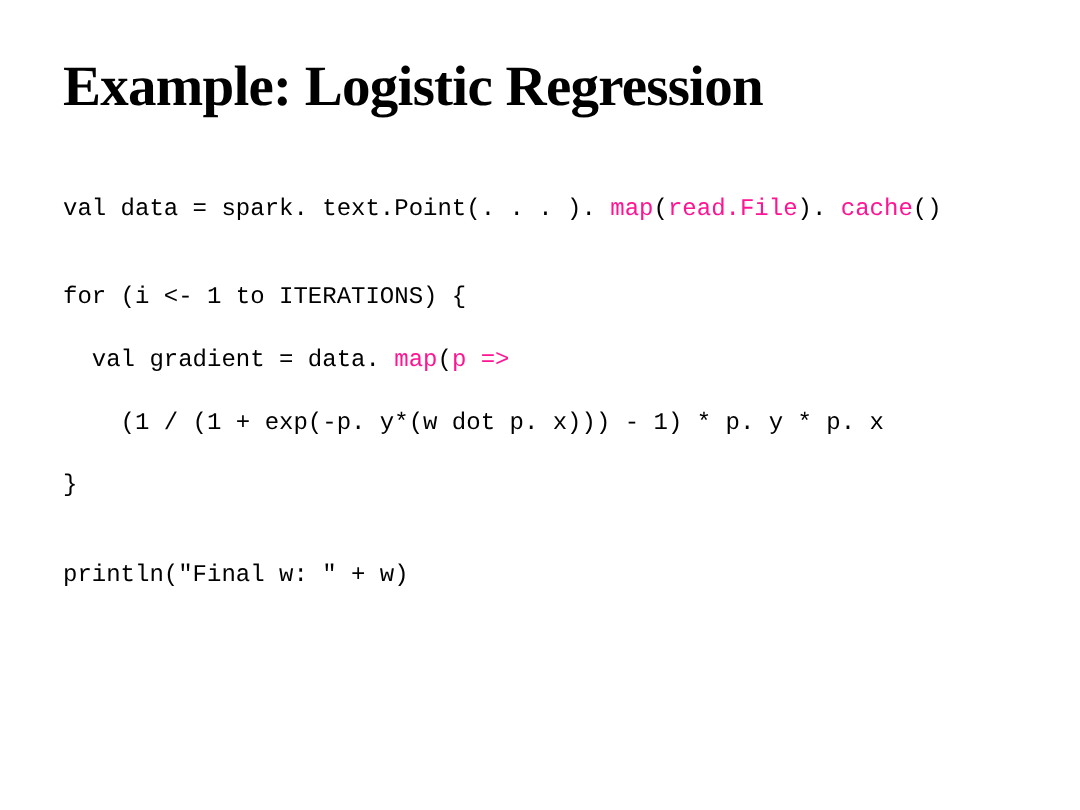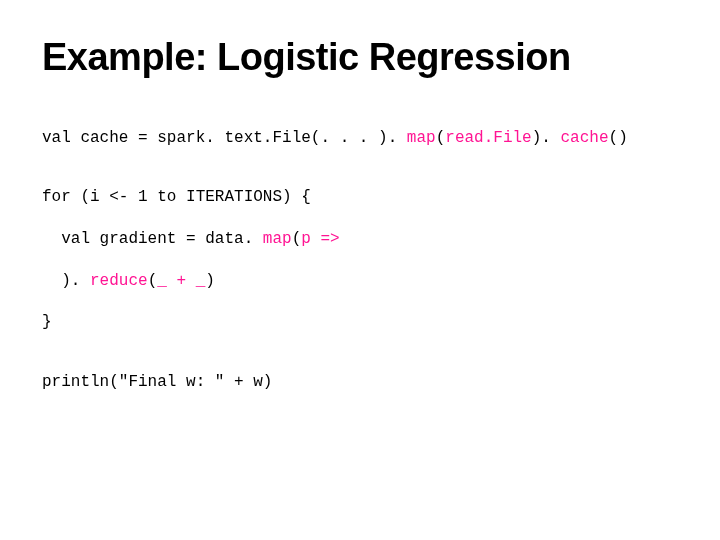--- a/index.html
+++ b/index.html
@@ -9,36 +9,37 @@
       background: #fff;
       font-family: "Helvetica Neue", Arial, sans-serif;
       padding: 36px 42px;
     }
     .title {
       font-size: 38px;
       font-weight: 700;
       color: #000;
       margin-bottom: 28px;
       letter-spacing: -0.5px;
+      font-family: Liberation Serif, serif;
     }
     .code {
       font-family: "Courier New", Courier, monospace;
       font-size: 16px;
       color: #000;
       white-space: pre;
       line-height: 1.3;
     }
     .block { margin-bottom: 18px; }
     .pink { color: #ff1493; text-align: right; }
   </style>
 </head>
 <body>
 
 <div class="title">Example: Logistic Regression</div>
 
 <div class="code">
-<div class="block"><span>val cache = spark. text.File(. . . ). </span><span class="pink">map</span><span>(</span><span class="pink">read.File</span><span>). </span><span class="pink">cache</span><span>()</span></div>
+<div class="block"><span>val data = spark. text.Point(. . . ). </span><span class="pink">map</span><span>(</span><span class="pink">read.File</span><span>). </span><span class="pink">cache</span><span>()</span></div>
 <div class="block"><div><span>for (i &lt;- 1 to ITERATIONS) {</span></div>
 <div><span>  val gradient = data. </span><span class="pink">map</span><span>(</span><span class="pink">p =&gt;</span></div>
-<div><span>  ). </span><span class="pink">reduce</span><span>(</span><span class="pink">_ + _</span><span>)</span></div>
+<div><span>    (1 / (1 + exp(-p. y*(w dot p. x))) - 1) * p. y * p. x</span></div>
 <div><span>}</span></div></div>
 <div class="block"><span>println("Final w: " + w)</span></div>
 </div>
 
 </body></html>

